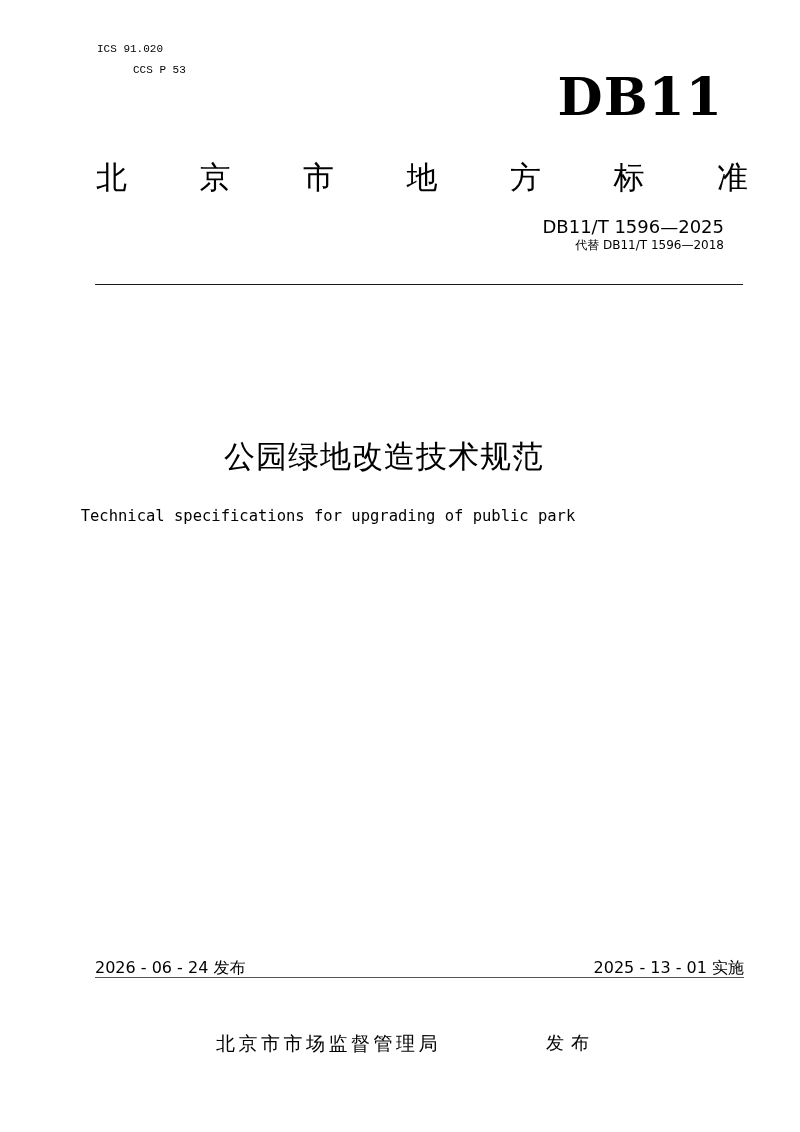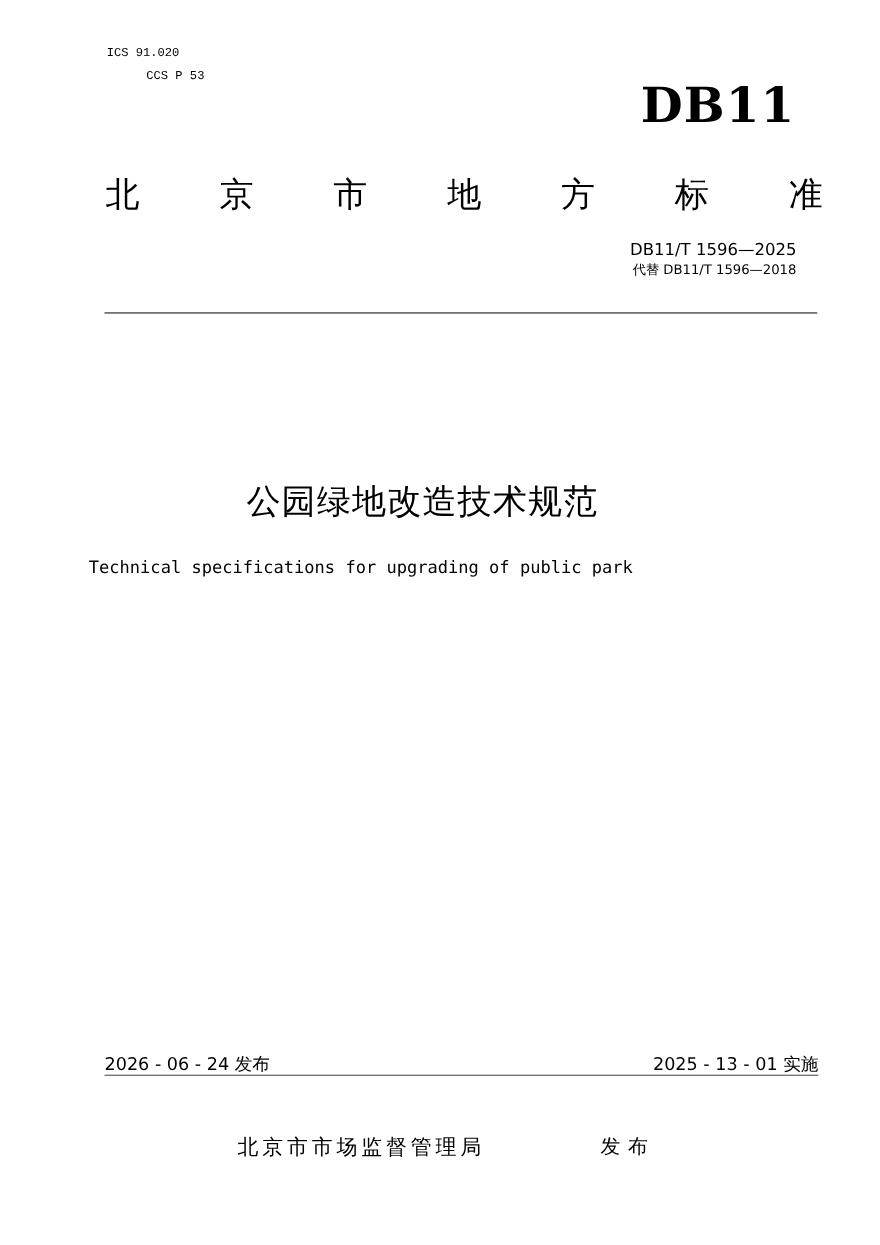--- a/index.html
+++ b/index.html
@@ -26,21 +26,21 @@
     }
     #ics { top: 42px; }
     #ccs { top: 63px; margin-left: 36px; }
 
     #db-logo {
       left: 523px;
       top: 62px;
       width: 200px;
       font-family: "DejaVu Serif", "Liberation Serif", serif;
       font-weight: bold;
-      font-size: 44px;
+      font-size: 52px;
       line-height: 70px;
       letter-spacing: 1px;
       text-align: right;
       white-space: nowrap;
     }
 
     #std-type {
       left: 96px;
       top: 155px;
       width: 652px;
@@ -48,21 +48,21 @@
       display: flex;
       justify-content: space-between;
       font-size: 31px;
       line-height: 44px;
     }
     #std-type span { display: block; }
 
     #std-number {
       right: 76px;
       top: 217px;
-      font-size: 15px;
+      font-size: 18px;
       line-height: 20px;
       white-space: nowrap;
       text-align: right;
     }
     #std-replaces {
       right: 76px;
       top: 237px;
       font-size: 12px;
       line-height: 16px;
       white-space: nowrap;

